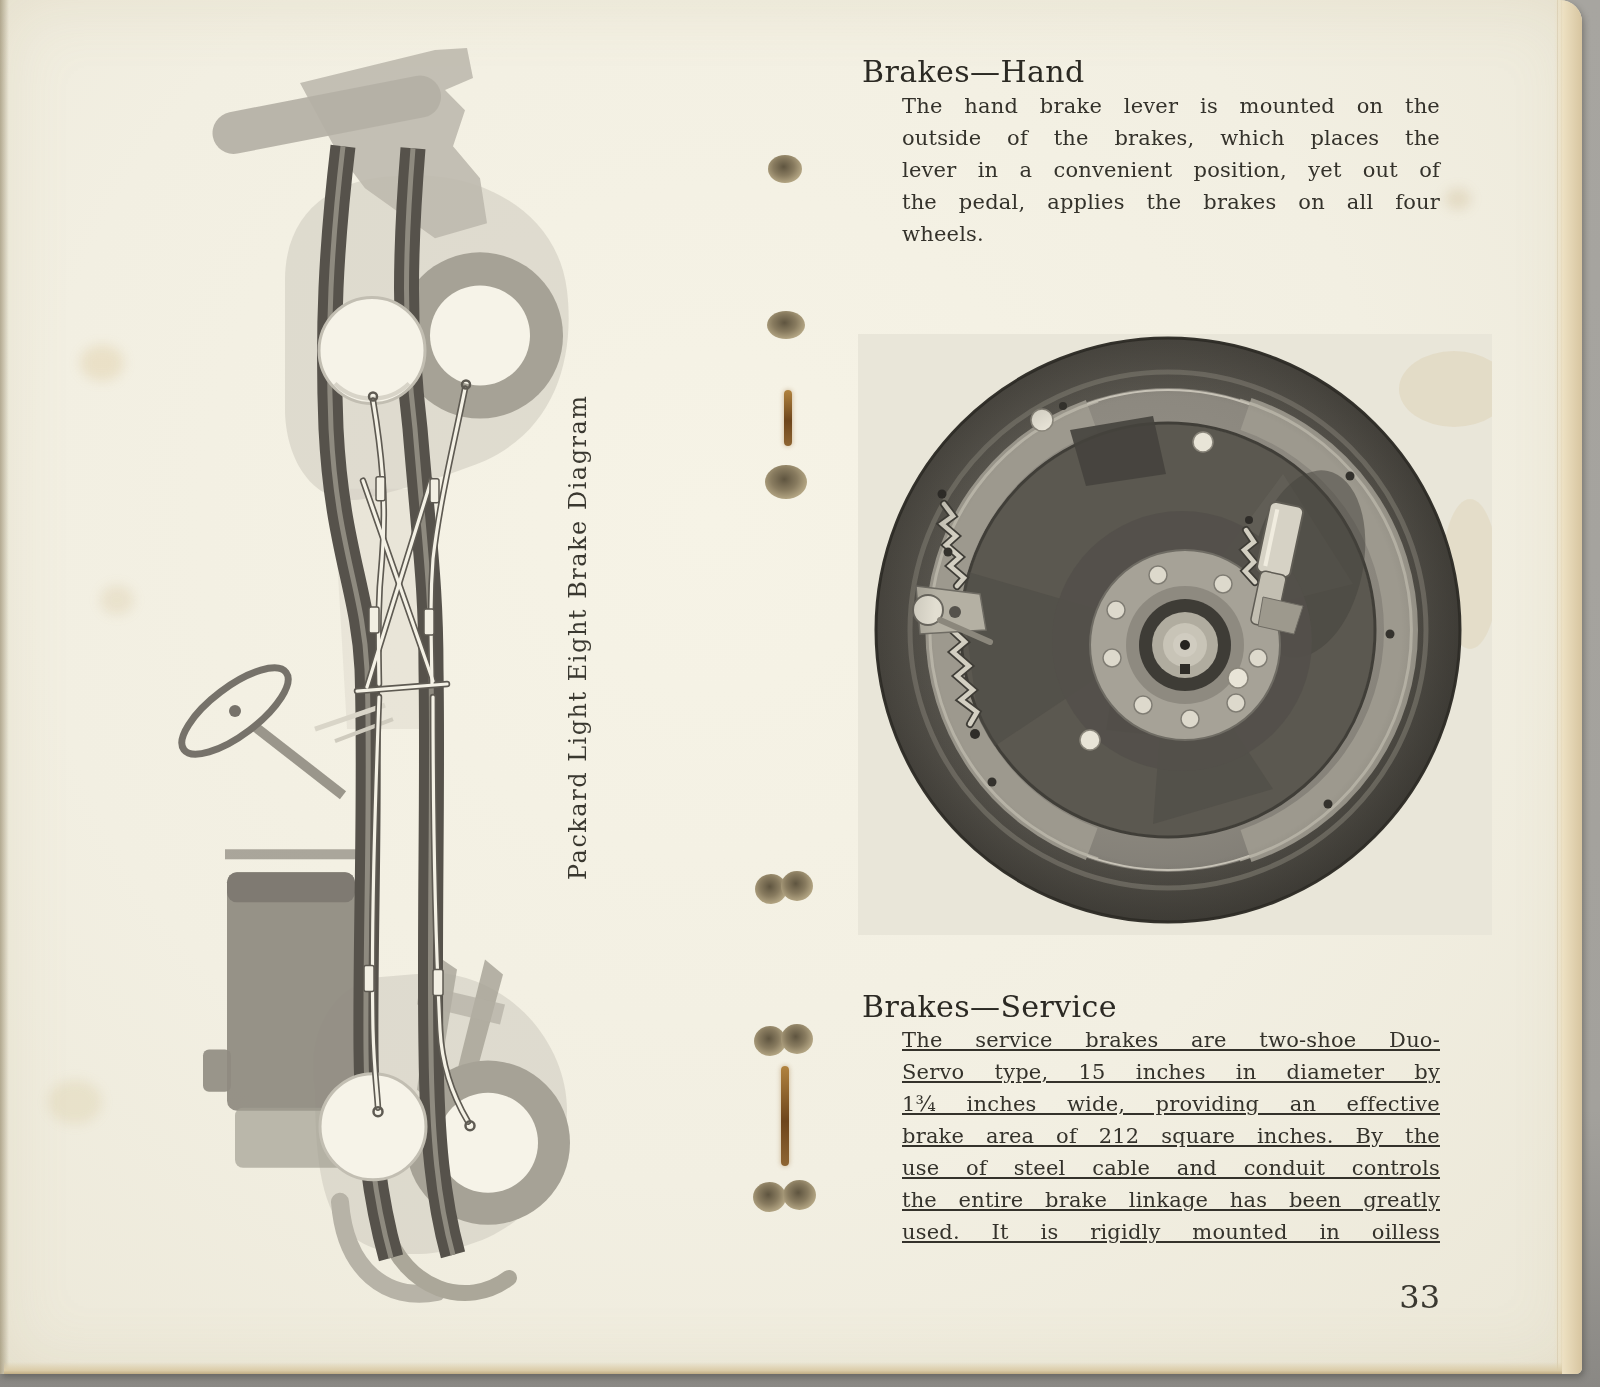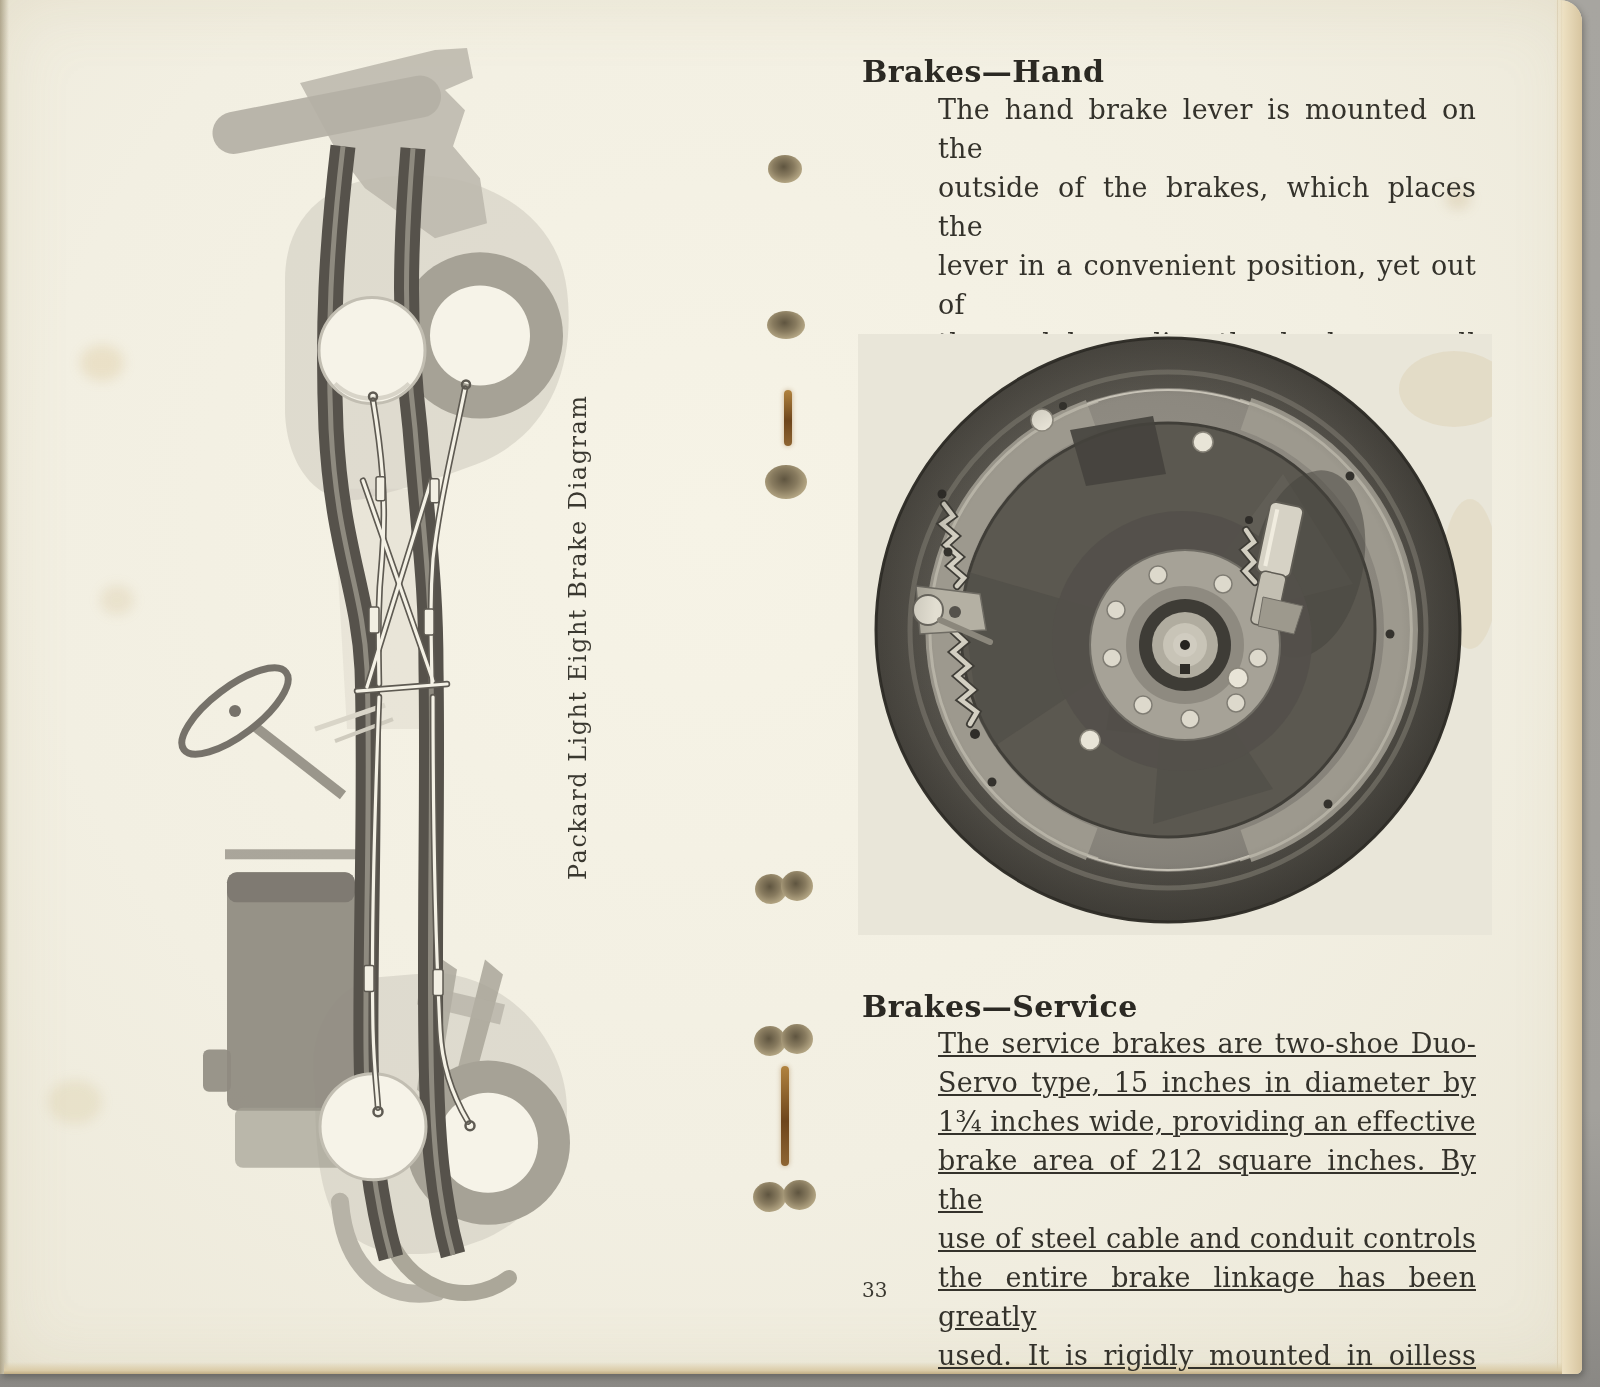--- a/index.html
+++ b/index.html
@@ -29,27 +29,27 @@
         box-shadow:0 0 5px rgba(150,100,40,.45);}
   
   .chassis-fig{position:absolute;left:135px;top:28px;width:470px;height:1282px;margin:0;}
   .photo-fig{position:absolute;left:858px;top:334px;width:634px;height:601px;margin:0;}
   figure svg{display:block;width:100%;height:100%;}
   .vcaption{position:absolute;left:564px;top:472px;width:42px;height:408px;
         writing-mode:vertical-rl;transform:rotate(180deg);
         font-size:24px;letter-spacing:1.5px;color:#3a3830;text-align:center;white-space:nowrap;}
   
   .heading{position:absolute;left:862px;width:578px;margin:0;
-        font-size:30px;font-weight:bold;letter-spacing:.4px;color:#2b2923;}
-  .para{position:absolute;left:938px;width:538px;color:#34322b;
-        font-size:27px;line-height:39px;}
+        font-size:30px;font-weight:normal;letter-spacing:.4px;color:#2b2923;}
+  .para{position:absolute;left:902px;width:538px;color:#34322b;
+        font-size:21px;line-height:32px;}
   .bl{text-align:justify;text-align-last:justify;letter-spacing:.2px;white-space:normal;}
   .bl.end{text-align-last:left;}
-  .pagenum{position:absolute;left:862px;top:1278px;width:578px;text-align:left;
-        font-size:20px;color:#3a3830;}
+  .pagenum{position:absolute;left:862px;top:1278px;width:578px;text-align:right;
+        font-size:32px;color:#3a3830;}
 </style>
 </head>
 <body>
 
 <div class="scene">
 
   <div class="paper">
     <div class="edge-right"></div>
     <div class="edge-bottom"></div>
   </div>

